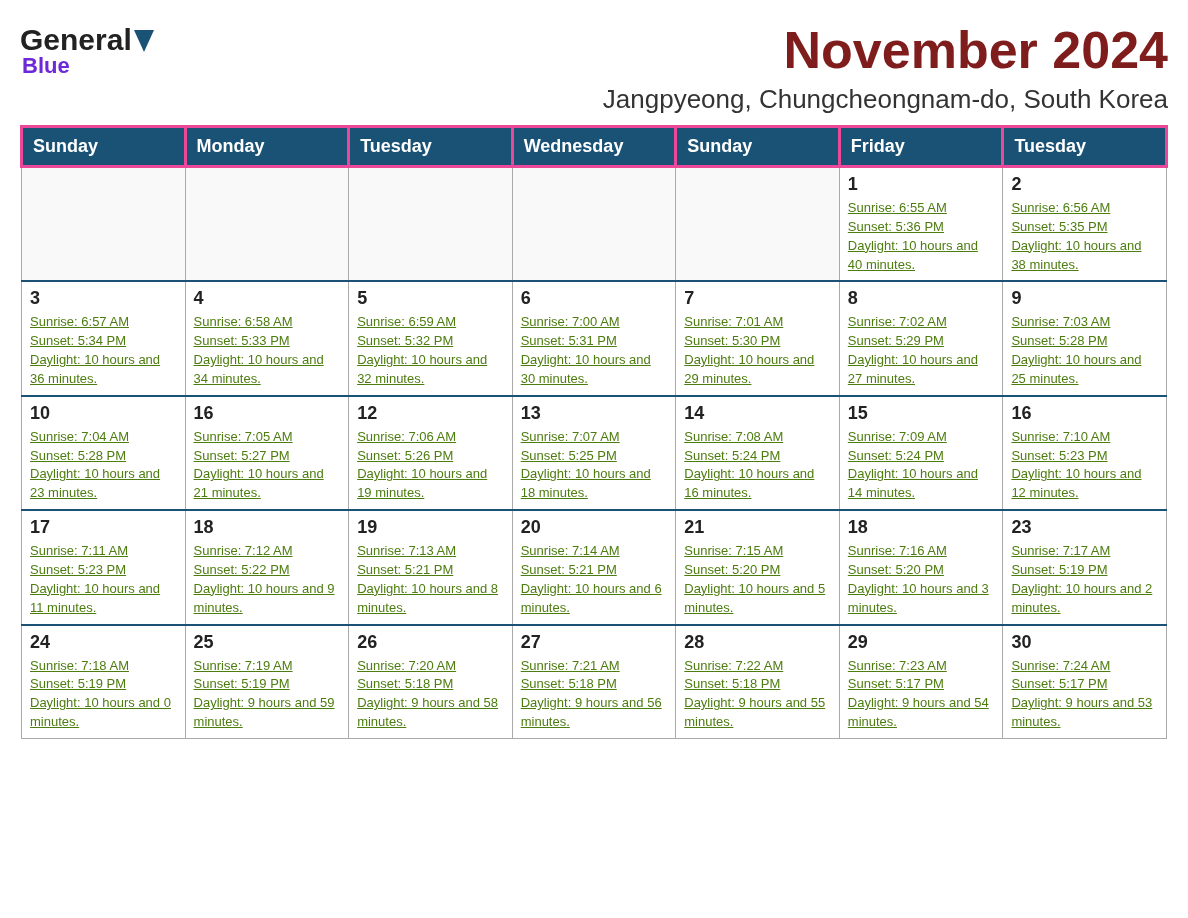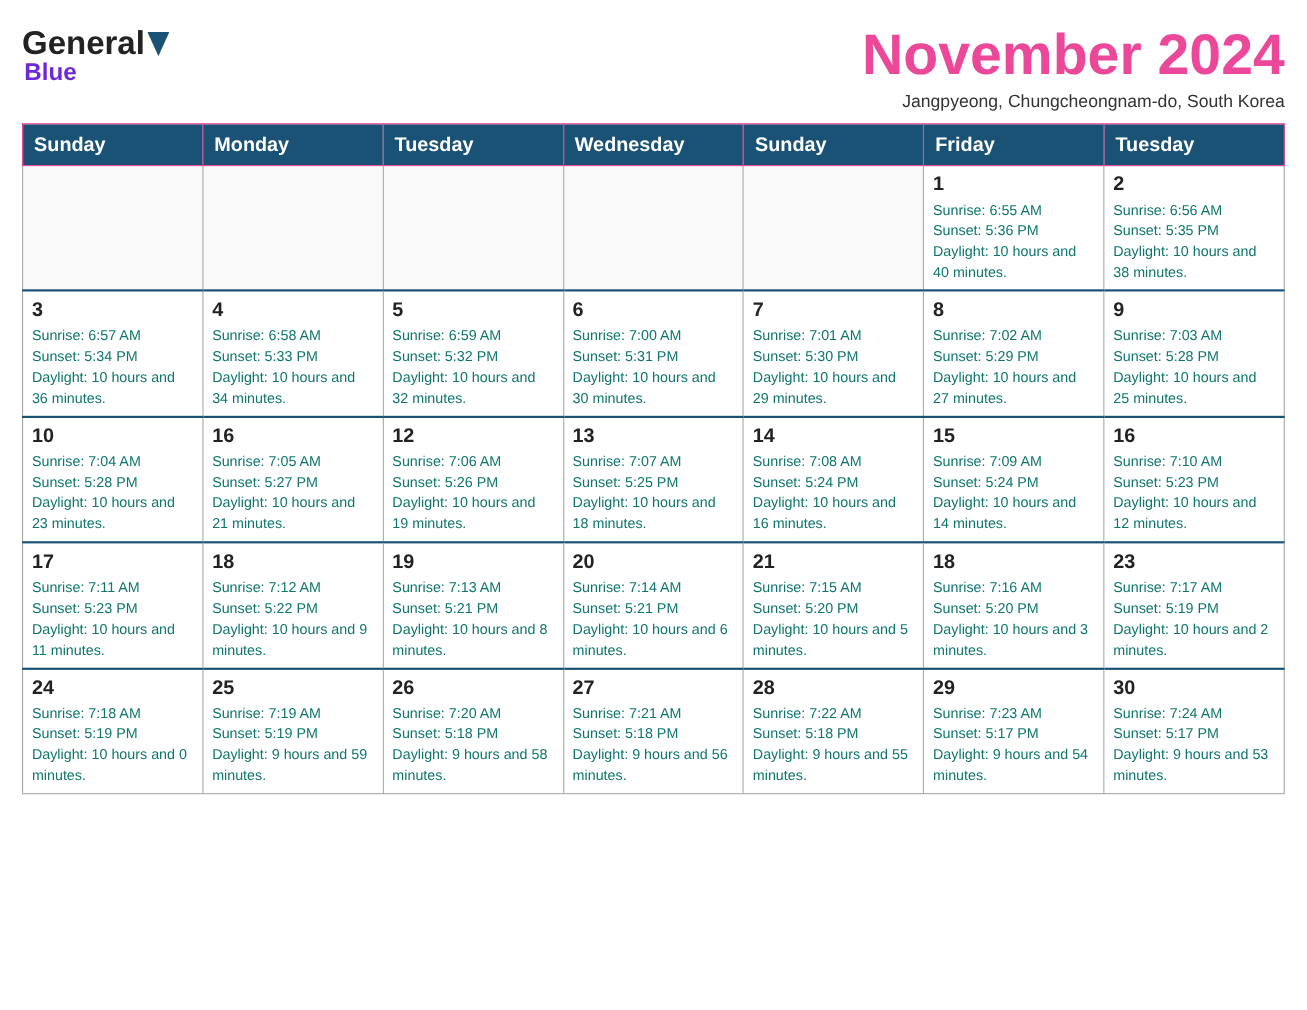--- a/index.html
+++ b/index.html
@@ -16,59 +16,60 @@
       align-items: flex-start;
       margin-bottom: 10px;
       gap: 40px;
     }
     .title-section {
       text-align: right;
     }
     .month-title {
       font-size: 52px;
       font-weight: bold;
-      color: #ec4899;
+      color: #7f1d1d;
     }
     .location-title {
-      font-size: 16px;
+      font-size: 26px;
       color: #333;
       margin-top: 4px;
     }
     .calendar {
       width: 100%;
       border-collapse: collapse;
       border: 1px solid #999;
     }
     .calendar th {
       background-color: #1a5276;
       color: #fff;
       text-align: left;
       padding: 8px 10px;
       font-size: 18px;
-      border: 1px solid #ec4899;
+      border: 3px solid #ec4899;
     }
     .calendar td {
       vertical-align: top;
       border: 1px solid #aaa;
       padding: 6px 8px;
       width: 14.28%;
       font-size: 13px;
       color: #333;
     }
     .day-number {
       font-size: 18px;
       font-weight: bold;
       color: #222;
       display: block;
       margin-bottom: 4px;
     }
     .day-info {
       font-size: 13px;
       line-height: 1.45;
-      color: #0f766e;
+      color: #4d7c0f;
+      text-decoration: underline;
     }
     .empty-cell {
       background: #f9f9f9;
     }
     .row-border td {
       border-top: 2px solid #1a5276;
     }
     .logo-wrapper {
       display: flex;
       flex-direction: column;

